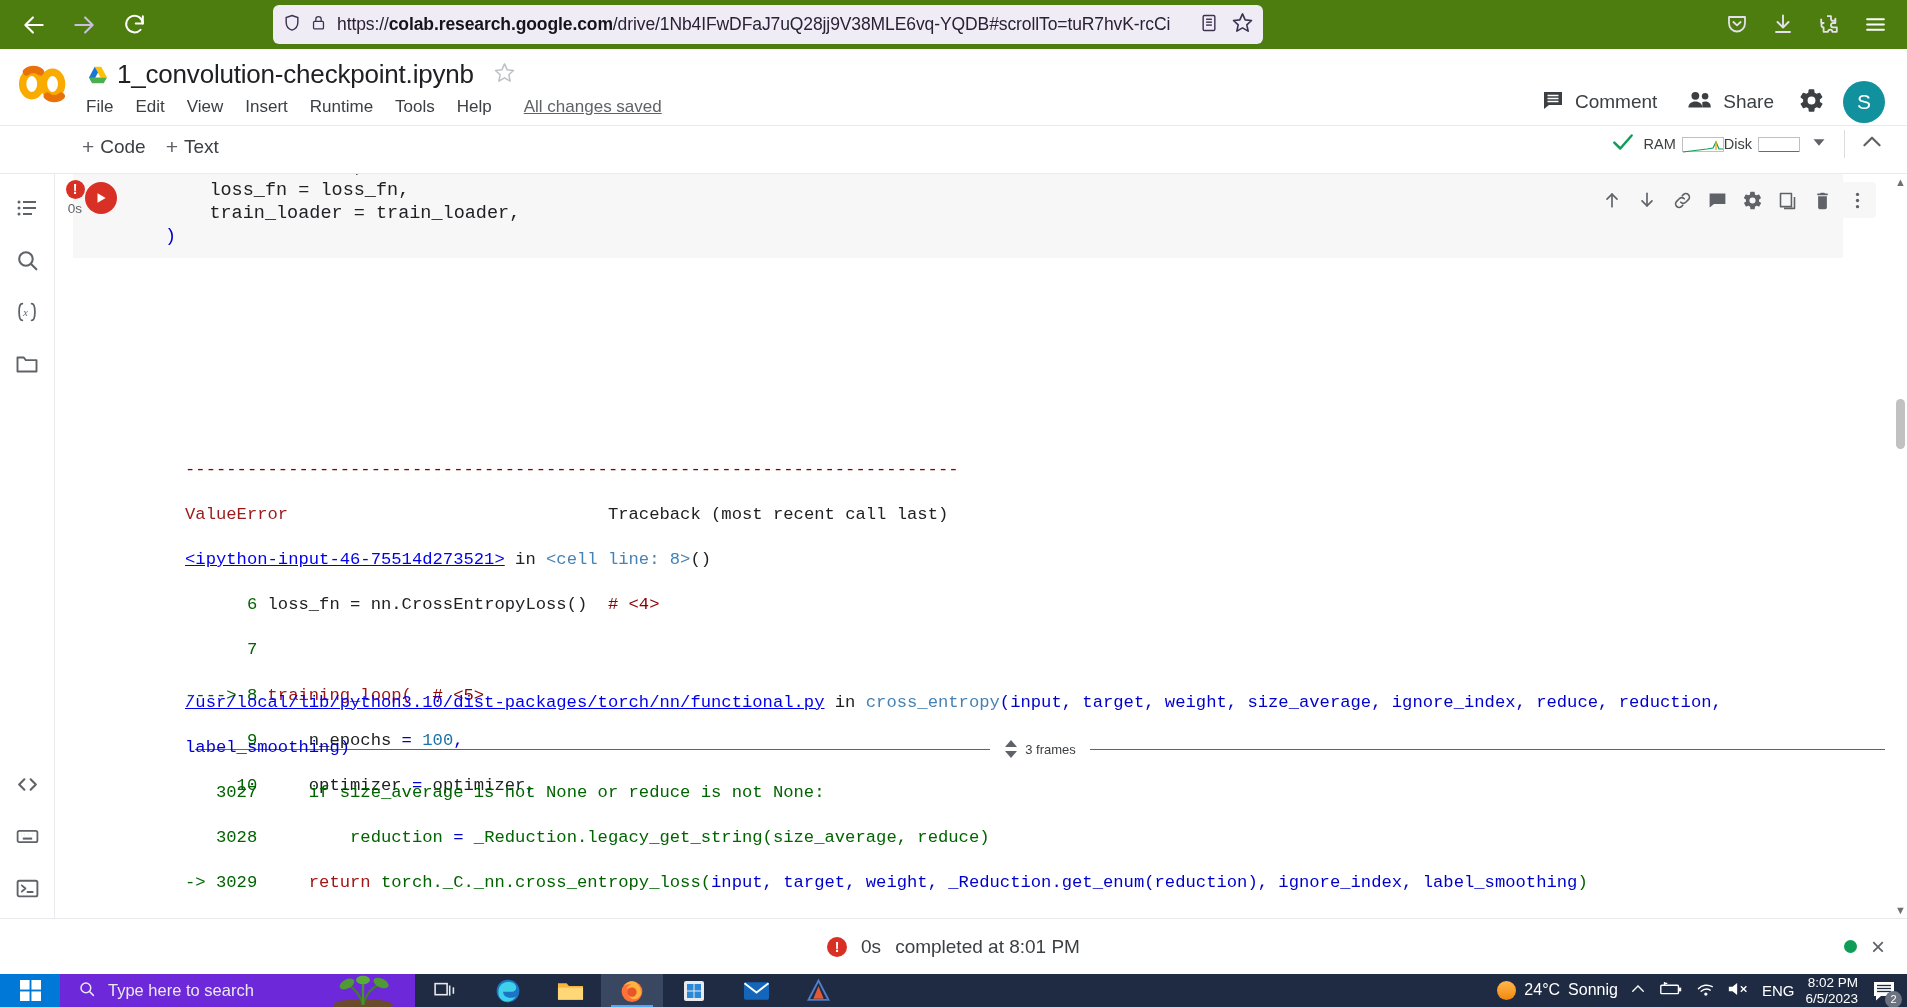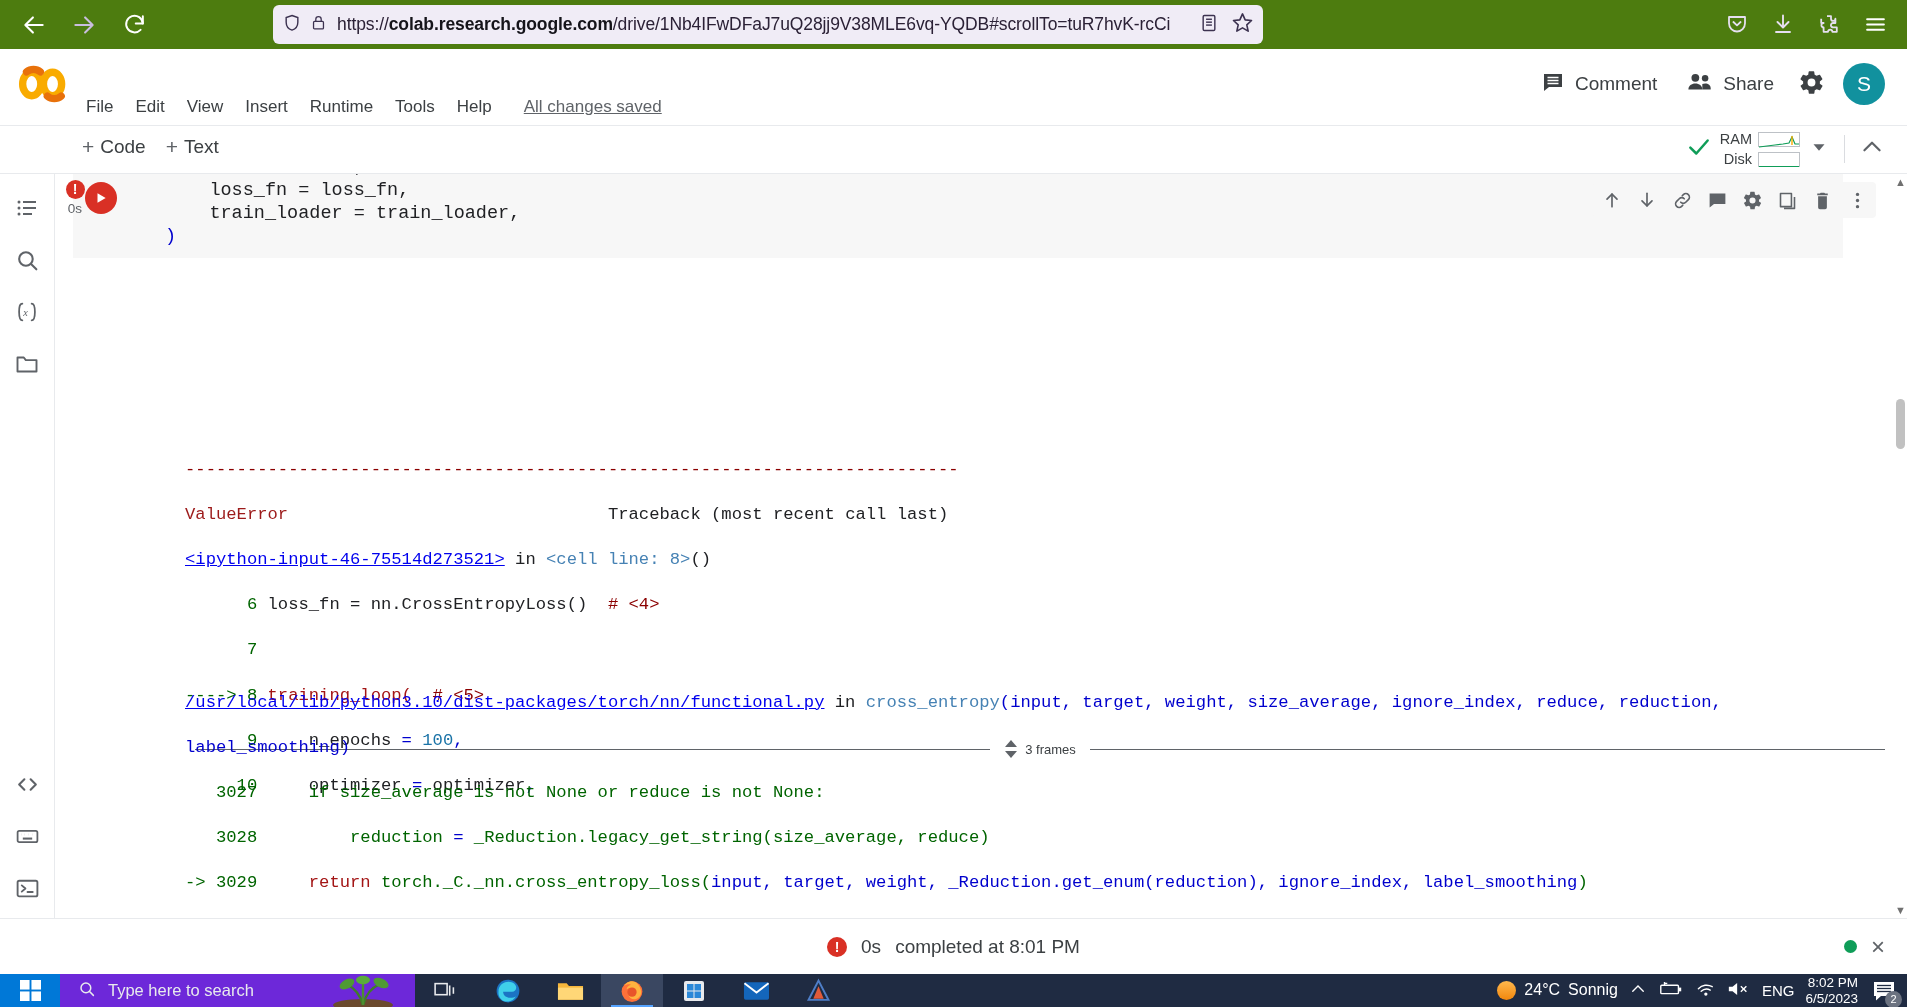--- a/index.html
+++ b/index.html
@@ -42,37 +42,37 @@
     background: #fff; border-bottom: 1px solid #e8eaed;
   }
   .co-logo { position: absolute; left: 17px; top: 14px; }
   .title-row { position: absolute; left: 88px; top: 10px; display: flex; align-items: center; gap: 9px; }
   .drive-ico { width: 20px; height: 18px; }
   .nb-title { font-size: 26px; color: #202124; letter-spacing: -0.2px; }
   .star-ico { margin-left: 10px; }
   .menu-row { position: absolute; left: 86px; top: 48px; display: flex; align-items: center; gap: 22px; }
   .menu-item { font-size: 17px; color: #3c4043; cursor: default; }
   .saved-txt { font-size: 17px; color: #5f6368; text-decoration: underline; margin-left: 10px; }
-  .hdr-right { position: absolute; right: 22px; top: 14px; display: flex; align-items: center; gap: 18px; }
+  .hdr-right { position: absolute; right: 22px; top: 32px; display: flex; align-items: center; gap: 18px; }
   .hdr-btn { display: flex; align-items: center; gap: 10px; font-size: 19px; color: #3c4043; padding: 4px 6px; border-radius: 4px; }
   .avatar {
     width: 42px; height: 42px; border-radius: 50%; background: #11919e;
     color: #fff; font-size: 21px; display: flex; align-items: center; justify-content: center;
   }
 
   
   .tool-row {
     position: absolute; top: 126px; left: 0; width: 1907px; height: 48px;
     background: #fff; border-bottom: 1px solid #e8eaed;
   }
   .add-btns { position: absolute; left: 82px; top: 9px; display: flex; gap: 20px; }
   .add-btn { font-size: 19px; color: #3c4043; display: flex; align-items: center; gap: 6px; }
   .add-btn .plus { font-size: 21px; color: #5f6368; }
   .res-box { position: absolute; right: 22px; top: 3px; display: flex; align-items: center; gap: 8px; }
-  .res-labels { display: flex; flex-direction: column; align-items: flex-end; font-size: 14.5px; color: #3c4043; line-height: 20px; }
+  .res-labels { display: flex; flex-direction: row; align-items: flex-end; font-size: 14.5px; color: #3c4043; line-height: 20px; }
   .res-line { display: flex; align-items: center; gap: 6px; }
   .spark { width: 42px; height: 15px; border: 1px solid #bdc1c6; display: block; }
   .vsep { width: 1px; height: 28px; background: #dadce0; margin: 0 6px; }
 
   
   .rail {
     position: absolute; left: 0; top: 174px; width: 55px; height: 744px;
     background: #fff; border-right: 1px solid #e8eaed;
     display: flex; flex-direction: column; align-items: center; padding-top: 8px;
   }
@@ -286,20 +286,35 @@
       <svg width="52" height="42" viewBox="0 0 60 48">
         <g fill="none" stroke="#f9ab00" stroke-width="8.5">
           <ellipse cx="17" cy="24" rx="10.5" ry="13.5"></ellipse>
           <ellipse cx="41" cy="24" rx="10.5" ry="13.5"></ellipse>
         </g>
         <path d="M11 10 A14 16 0 0 1 27 10" fill="none" stroke="#e8710a" stroke-width="8.5" stroke-linecap="round"></path>
         <path d="M35 38 A14 16 0 0 0 51 38" fill="none" stroke="#e8710a" stroke-width="8.5" stroke-linecap="round"></path>
       </svg>
     </div>
 
+    <div class="title-row">
+      <span class="drive-ico">
+        <svg width="20" height="18" viewBox="0 0 24 22">
+          <polygon points="8,1 16,1 23,14 15,14" fill="#ffc107"></polygon>
+          <polygon points="8,1 1,14 5,21 12,8" fill="#1976d2"></polygon>
+          <polygon points="1,14 23,14 19,21 5,21" fill="#4caf50"></polygon>
+        </svg>
+      </span>
+      <span class="nb-title">1_convolution-checkpoint.ipynb</span>
+      <span class="star-ico">
+        <svg width="23" height="23" viewBox="0 0 24 24" fill="none" stroke="#bdc1c6" stroke-width="1.6" stroke-linejoin="round">
+            <polygon points="12,3 14.8,9.2 21.4,9.9 16.5,14.4 17.9,21 12,17.6 6.1,21 7.5,14.4 2.6,9.9 9.2,9.2"></polygon>
+          </svg>
+      </span>
+    </div>
 
     <div class="menu-row">
       <span class="menu-item">File</span>
       <span class="menu-item">Edit</span>
       <span class="menu-item">View</span>
       <span class="menu-item">Insert</span>
       <span class="menu-item">Runtime</span>
       <span class="menu-item">Tools</span>
       <span class="menu-item">Help</span>
       <span class="saved-txt">All changes saved</span>

